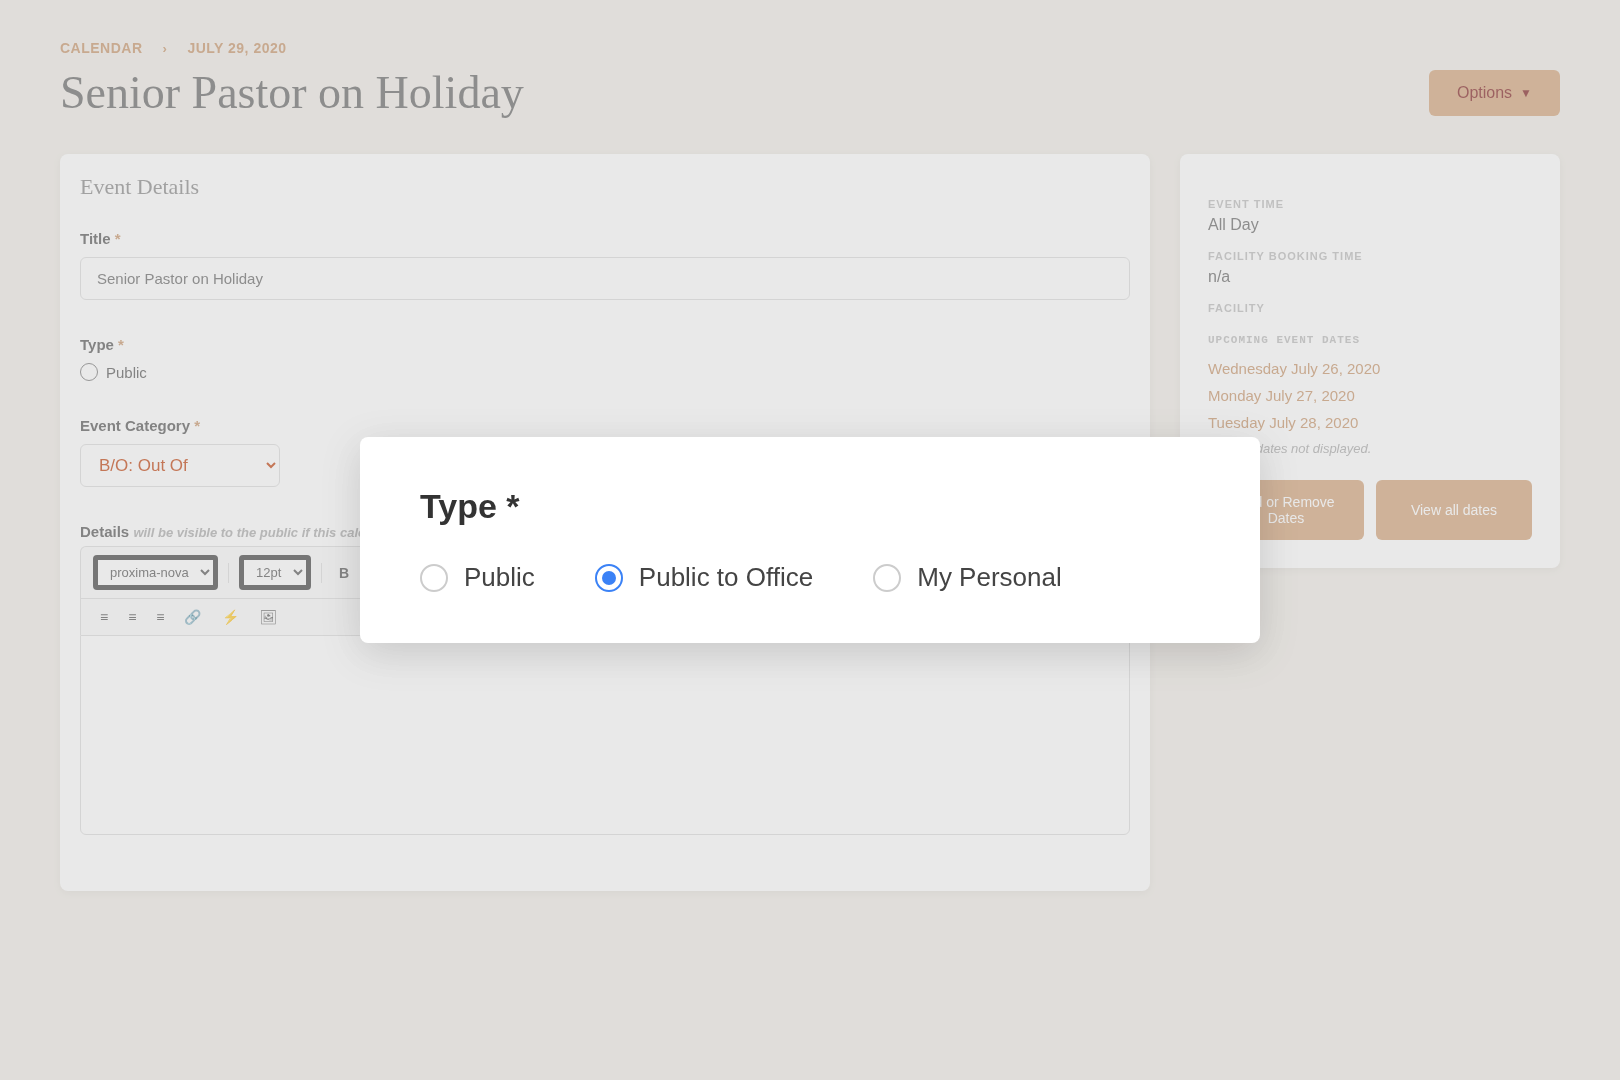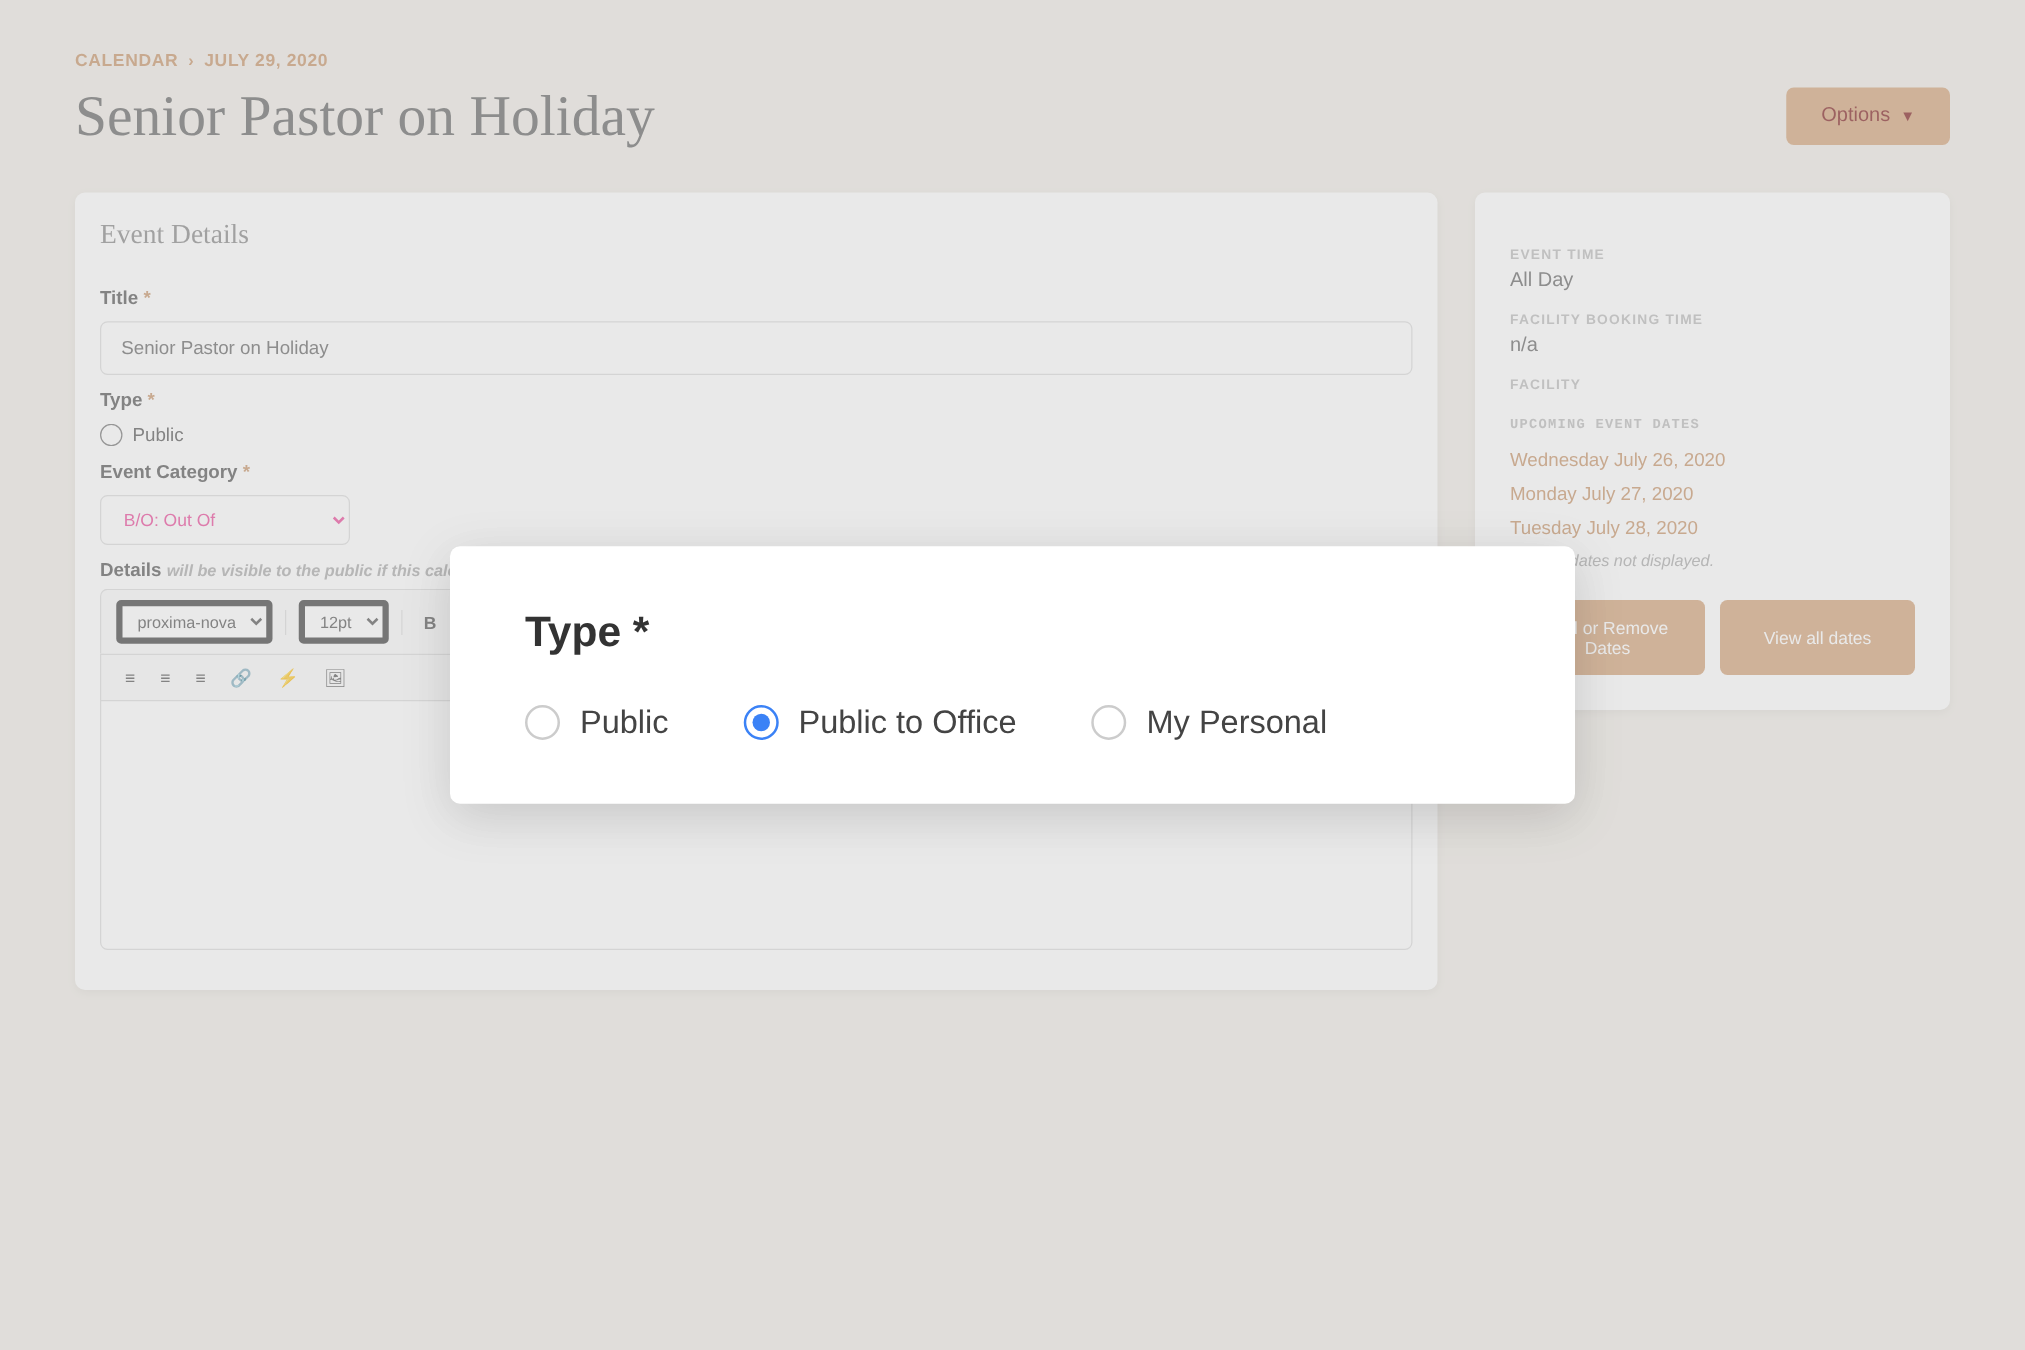--- a/index.html
+++ b/index.html
@@ -11,21 +11,21 @@
       position: relative;
       overflow: hidden;
     }
     .page-container {
       padding: 40px 60px;
       max-width: 1620px;
     }
     .breadcrumb {
       display: flex;
       align-items: center;
-      gap: 8px;
+      gap: 20px;
       margin-bottom: 10px;
       font-size: 15px;
       font-weight: 600;
       letter-spacing: 0.5px;
     }
     .breadcrumb-calendar {
       color: #c8956a;
       text-transform: uppercase;
       font-size: 14px;
     }
@@ -82,21 +82,21 @@
       background: transparent;
     }
     .panel-title {
       font-size: 22px;
       color: #888;
       font-weight: 400;
       margin-bottom: 30px;
       font-family: 'Georgia', serif;
     }
     .form-group {
-      margin-bottom: 12px;
+      margin-bottom: 36px;
     }
     .form-label {
       display: block;
       font-size: 15px;
       font-weight: 600;
       color: #555;
       margin-bottom: 10px;
     }
     .form-label .required {
       color: #c8956a;
@@ -121,22 +121,22 @@
       height: 18px;
     }
     .radio-label {
       font-size: 15px;
       color: #555;
     }
     .select-input {
       padding: 10px 14px;
       border: 1px solid #ddd;
       border-radius: 6px;
-      font-size: 14px;
-      color: #ec4899;
+      font-size: 17px;
+      color: #c2410c;
       background: white;
       min-width: 200px;
     }
     .details-label {
       font-size: 15px;
       font-weight: 600;
       color: #555;
       margin-bottom: 6px;
     }
     .details-sublabel {

